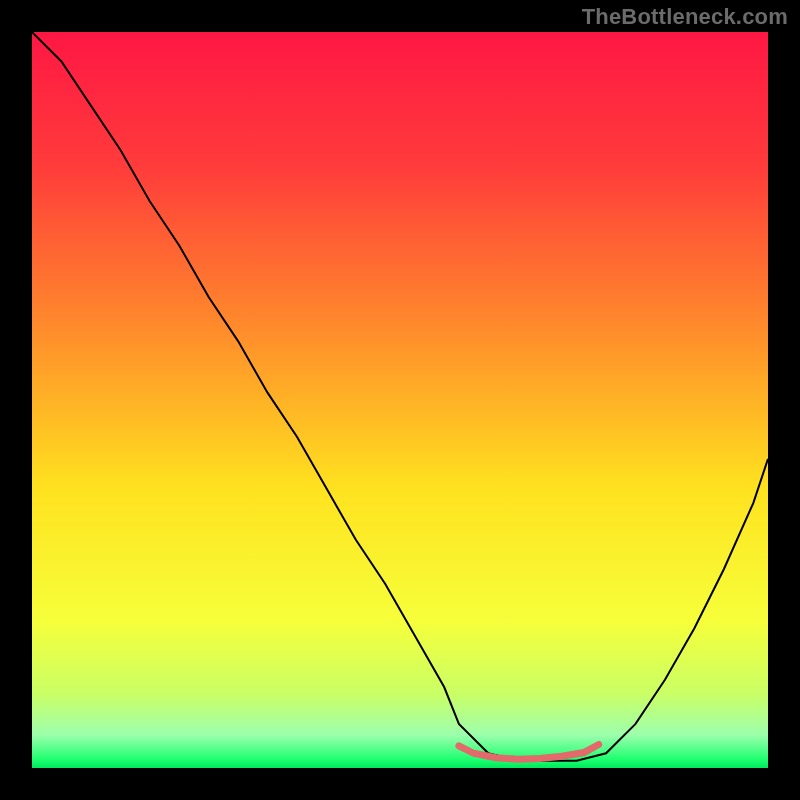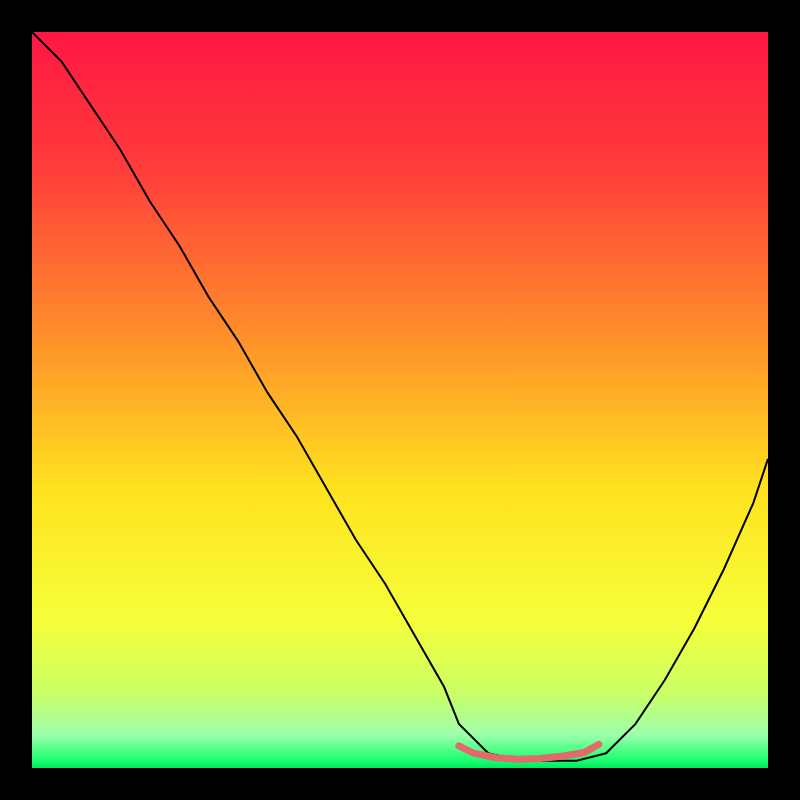--- a/index.html
+++ b/index.html
@@ -32,20 +32,21 @@
     left: 32px;
     top: 32px;
     width: 736px;
     height: 736px;
   }
 </style>
 </head>
 <body>
 
 <div class="frame">
+  <div class="watermark">TheBottleneck.com</div>
 
   <svg class="plot" viewBox="0 0 100 100" preserveAspectRatio="none">
     <defs>
       <linearGradient id="bg-grad" x1="0" y1="0" x2="0" y2="1">
           <stop offset="0%" stop-color="#ff1744"></stop>
           <stop offset="18%" stop-color="#ff3b3b"></stop>
           <stop offset="40%" stop-color="#ff8a2b"></stop>
           <stop offset="62%" stop-color="#ffe21f"></stop>
           <stop offset="80%" stop-color="#f6ff3a"></stop>
           <stop offset="90%" stop-color="#c9ff66"></stop>

